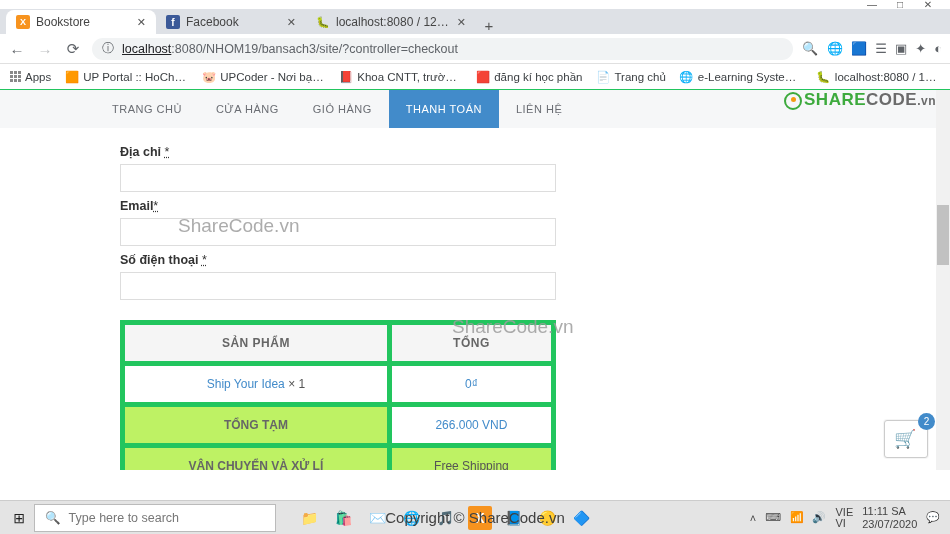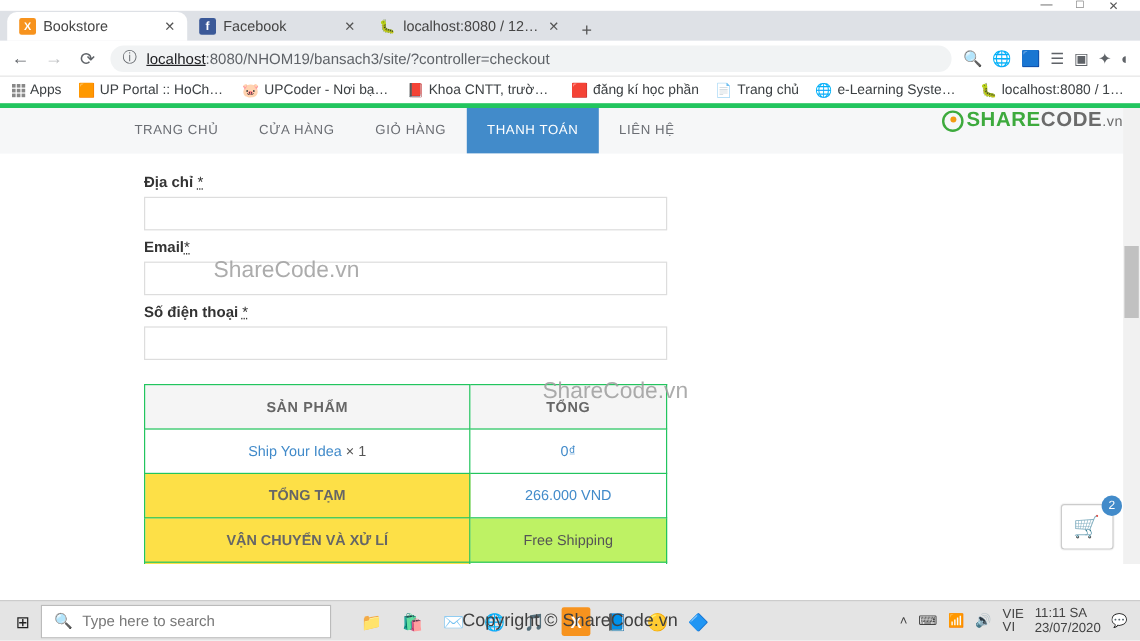--- a/index.html
+++ b/index.html
@@ -75,21 +75,21 @@
   .omnibox .url .path { color: #5f6368; text-align: center; }
   .ext-icons { display: flex; align-items: center; gap: 8px; }
   .ext-icons span { font-size: 13px; color: #5f6368; }
   .bookbar {
     height: 26px;
     background: #fff;
     display: flex;
     align-items: center;
     padding: 0 10px;
     gap: 14px;
-    border-bottom: 4px solid #22c55e;
+    border-bottom: 1px solid #22c55e;
     font-size: 11.5px;
     color: #3c4043;
   }
   .bookbar .bk { display: flex; align-items: center; gap: 4px; white-space: nowrap; }
   .bookbar .bk .favicon { width: 14px; height: 14px; }
   .bookbar .bk span.l { overflow: hidden; text-overflow: ellipsis; max-width: 105px; }
   .bookbar .apps-icon { display:inline-grid; grid-template-columns:repeat(3,3px); grid-template-rows:repeat(3,3px); gap:1px; }
   .bookbar .apps-icon i{background:#888;}
   
   .page {
@@ -137,47 +137,47 @@
   .order-table {
     margin-left: 120px;
     margin-top: 20px;
     width: 436px;
     border: 1px solid #e7e7e7;
     border-collapse: collapse;
     font-size: 12px;
     color: #555;
   }
   .order-table th, .order-table td {
-    border: 1px solid #22c55e;
+    border: 5px solid #22c55e;
     padding: 11px 8px;
     text-align: center;
   }
   .order-table thead th {
     background: #f5f5f5;
     font-weight: bold;
     color: #666;
     letter-spacing: .5px;
   }
   .order-table .foot th {
-    background: #fde047;
+    background: #bef264;
     font-weight: bold;
     color: #666;
   }
   .order-table .linkish { color: #428bca; }
   .order-table .prod-name { color: #428bca; }
   .order-table .qty { color: #555; }
   
   .wm { position: absolute; color: #9e9e9e; font-size: 19px; font-family: Arial; font-style: normal; opacity: .85; pointer-events:none; }
   .sc-logo {
     position: absolute; top: 0px; right: 14px;
     font-family: Arial; font-weight: bold; letter-spacing: .5px;
     color: #3daa3d; font-size: 17px;
   }
   .sc-logo .code { color: #6b6b6b; }
-  .sc-logo .vn { color: #6b6b6b; font-size: 12px; font-weight: normal; }
+  .sc-logo .vn { color: #6b6b6b; font-size: 12px; font-weight: bold; }
   .sc-logo .ring { display:inline-block; width:18px;height:18px;border:2px solid #3daa3d;border-radius:50%;vertical-align:middle;margin-right:2px;position:relative;}
   .sc-logo .ring::after{content:"";position:absolute;left:5px;top:3px;width:5px;height:5px;background:#f39c12;border-radius:50%;}
   
   .scrollbar { position:absolute; right:0; top:0; bottom:0; width:14px; background:#f1f1f1;}
   .scrollthumb { position:absolute; right:1px; width:12px; background:#c1c1c1; top:115px; height:60px;}
   
   .cart-fab {
     position: absolute;
     right: 22px;
     bottom: 12px;

